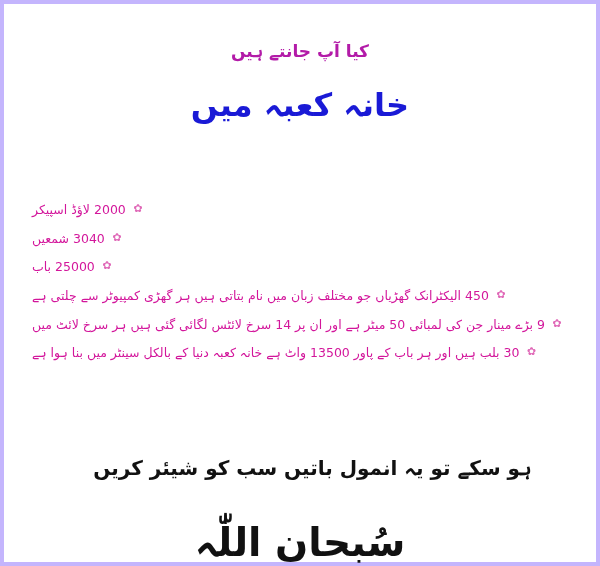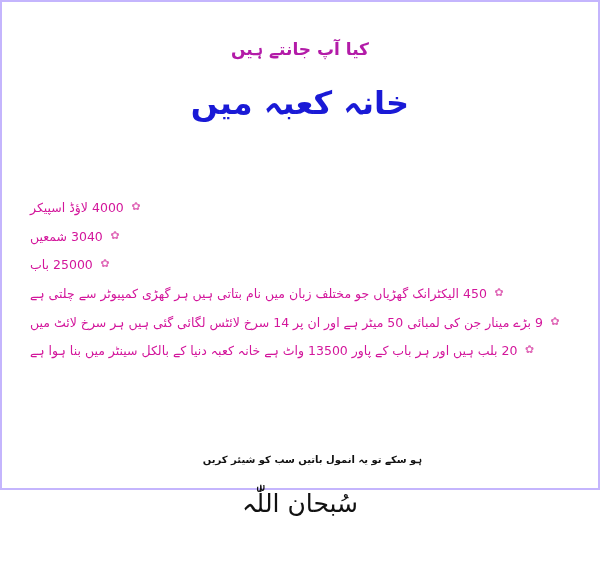--- a/index.html
+++ b/index.html
@@ -9,24 +9,24 @@
   body {
     width: 600px;
     height: 566px;
     background: #ffffff;
     font-family: "DejaVu Sans", sans-serif;
     overflow: hidden;
   }
   .page {
     position: relative;
     width: 600px;
-    height: 490px;
+    height: 566px;
     background: #ffffff;
     box-sizing: border-box;
-    border: 2px solid #c4b5fd;
+    border: 4px solid #c4b5fd;
   }
 
   
   .header {
     text-align: center;
     padding-top: 36px;
   }
   .kicker {
     color: #b31ba8;
     font-size: 17px;
@@ -84,50 +84,50 @@
   
   .footer {
     position: absolute;
     left: 0;
     right: 0;
     top: 452px;
     text-align: center;
   }
   .share-line {
     color: #111111;
-    font-size: 10px;
+    font-size: 20px;
     direction: rtl;
     font-weight: bold;
     letter-spacing: 0.5px;
     margin-left: 25px;
   }
   .subhanallah {
     color: #111111;
-    font-size: 25px;
-    font-weight: normal;
+    font-size: 39px;
+    font-weight: bold;
     direction: rtl;
-    margin-top: 24px;
+    margin-top: 40px;
     letter-spacing: 1px;
   }
 </style>
 </head>
 <body>
 
 <div class="page">
 
   <div class="header">
     <div class="kicker">کیا آپ جانتے ہیں</div>
     <div class="title">خانہ کعبہ  میں</div>
   </div>
 
   <div class="facts">
 
     <div class="fact">
       <span class="bullet-icon">✿</span>
-      <span class="fact-text">4000 لاؤڈ اسپیکر</span>
+      <span class="fact-text">2000 لاؤڈ اسپیکر</span>
     </div>
 
     <div class="fact">
       <span class="bullet-icon">✿</span>
       <span class="fact-text">3040 شمعیں</span>
     </div>
 
     <div class="fact">
       <span class="bullet-icon">✿</span>
       <span class="fact-text">25000 باب</span>
@@ -138,21 +138,21 @@
       <span class="fact-text">450 الیکٹرانک گھڑیاں جو مختلف زبان میں نام بتاتی ہیں ہر گھڑی کمپیوٹر سے چلتی ہے</span>
     </div>
 
     <div class="fact">
       <span class="bullet-icon">✿</span>
       <span class="fact-text">9 بڑے مینار جن کی لمبائی 50 میٹر ہے اور ان پر 14 سرخ لائٹس لگائی گئی ہیں ہر سرخ لائٹ میں</span>
     </div>
 
     <div class="fact">
       <span class="bullet-icon">✿</span>
-      <span class="fact-text">20 بلب ہیں اور ہر باب کے پاور 13500 واٹ ہے خانہ کعبہ دنیا کے بالکل سینٹر میں بنا ہوا ہے</span>
+      <span class="fact-text">30 بلب ہیں اور ہر باب کے پاور 13500 واٹ ہے خانہ کعبہ دنیا کے بالکل سینٹر میں بنا ہوا ہے</span>
     </div>
 
   </div>
 
   <div class="footer">
     <div class="share-line">ہو سکے تو یہ انمول باتیں سب کو شیئر کریں</div>
     <div class="subhanallah">سُبحان اللّٰہ</div>
   </div>
 
 </div>

